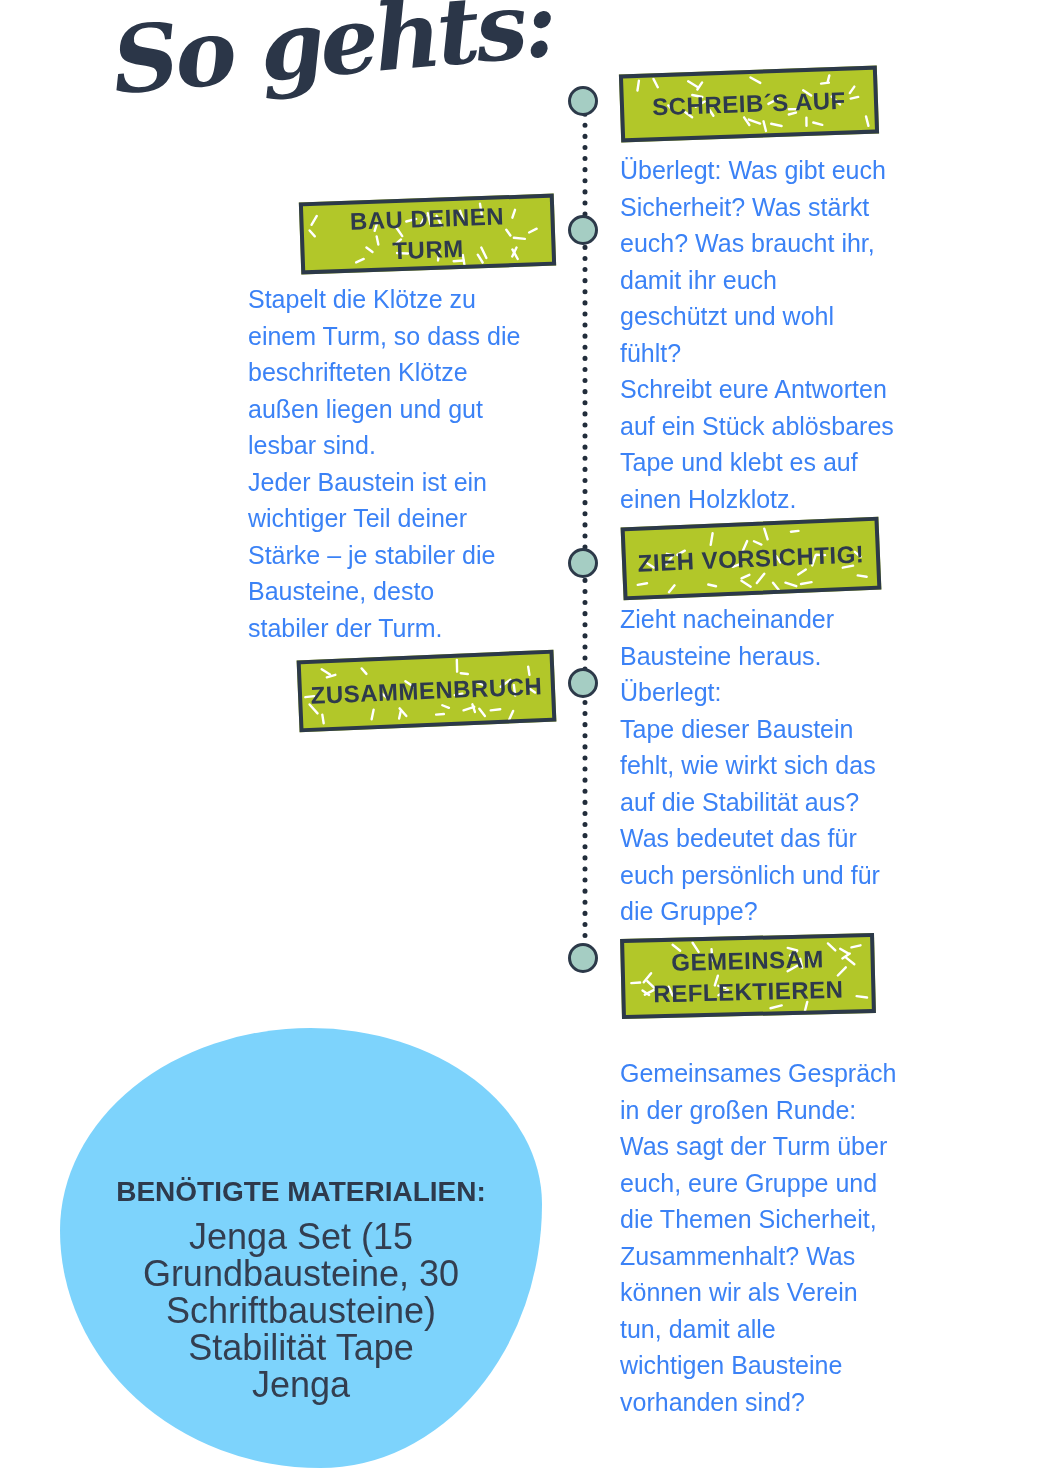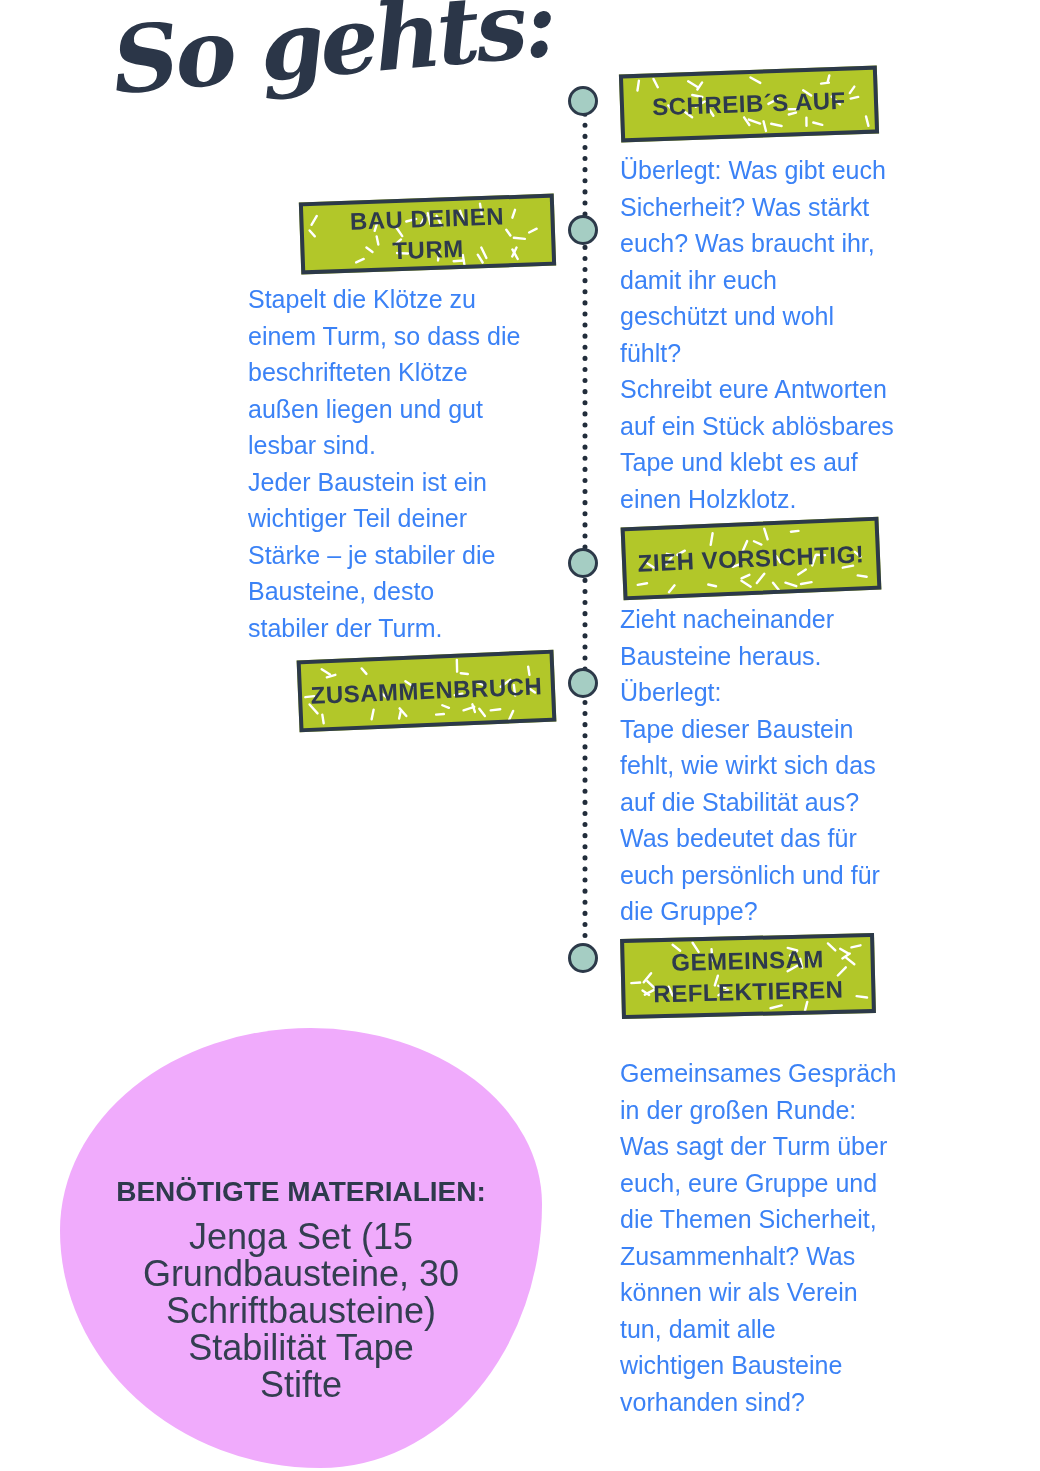--- a/index.html
+++ b/index.html
@@ -38,21 +38,21 @@
   }
   .para-right { text-align:left; }
   .para-left  { text-align:left; }
   .p-schreibs      { left:620px; top:152px; width:305px; }
   .p-bau           { left:248px; top:281px; width:312px; }
   .p-zieh          { left:620px; top:601px; width:312px; }
   .p-zusammenbruch { left:245px; top:742px; width:315px; }
   .p-gemeinsam     { left:620px; top:1020px; width:312px;margin-top:35px; }
   .blob {
     position:absolute; left:60px; top:1028px; width:482px; height:440px;
-    background:#f0abfc;
+    background:#7dd3fc;
     border-radius: 52% 48% 46% 54% / 46% 40% 60% 54%;
   }
   .blob-content {
     position:absolute; left:10px; top:148px; width:462px; text-align:center;
   }
   .materials-heading { font-weight:bold; font-size:28px; color:#2e3a4c; margin-bottom:10px; }
   .materials-item { font-size:36px; line-height:37px; color:#333e50; }
   .materials-item.first { width:430px; margin:0 auto; }
 </style>
 </head>
@@ -269,17 +269,17 @@
 können wir als Verein
 tun, damit alle
 wichtigen Bausteine
 vorhanden sind?</div>
 
   <div class="blob">
     <div class="blob-content">
       <div class="materials-heading">BENÖTIGTE MATERIALIEN:</div>
       <div class="materials-item first">Jenga Set (15 Grundbausteine, 30 Schriftbausteine)</div>
       <div class="materials-item">Stabilität Tape</div>
-      <div class="materials-item">Stifte</div>
+      <div class="materials-item">Jenga</div>
     </div>
   </div>
 
 </div>
 
 </body></html>

